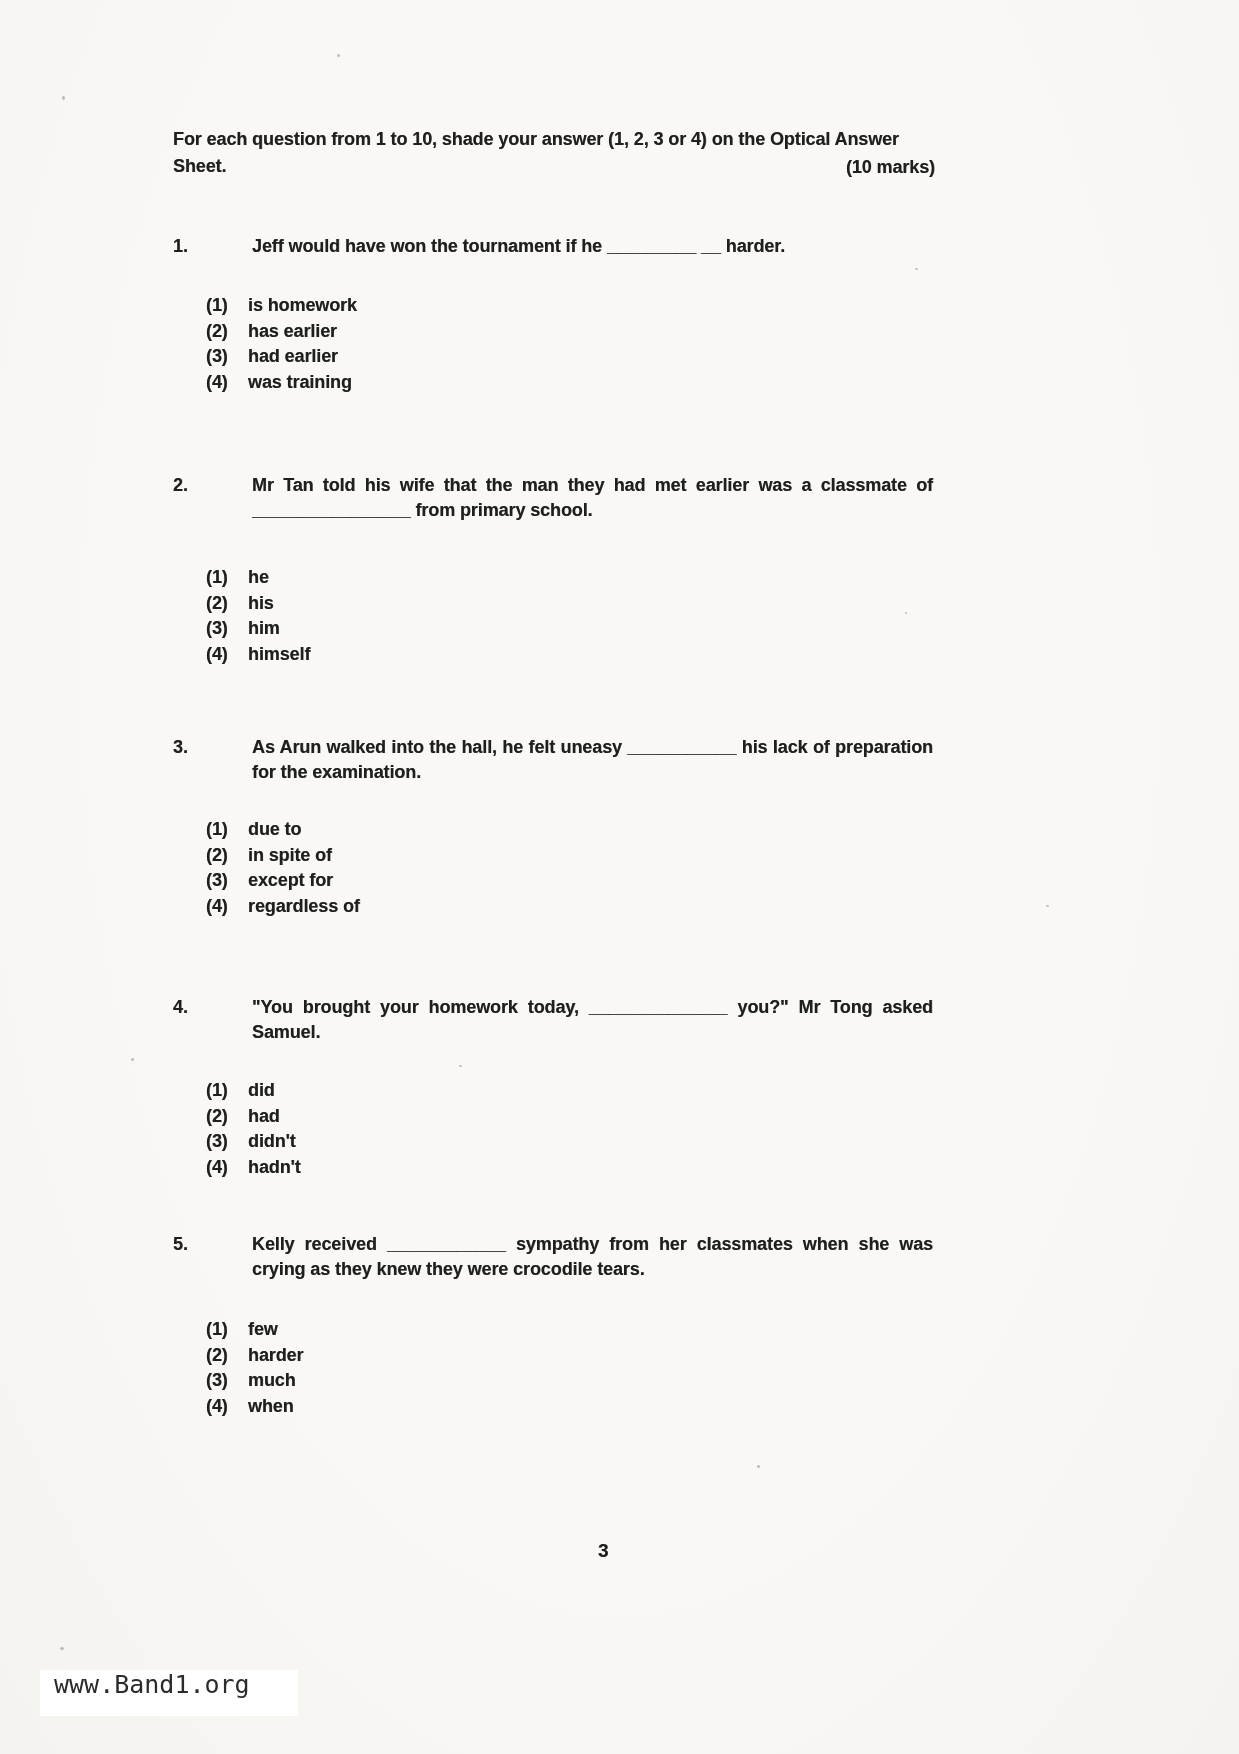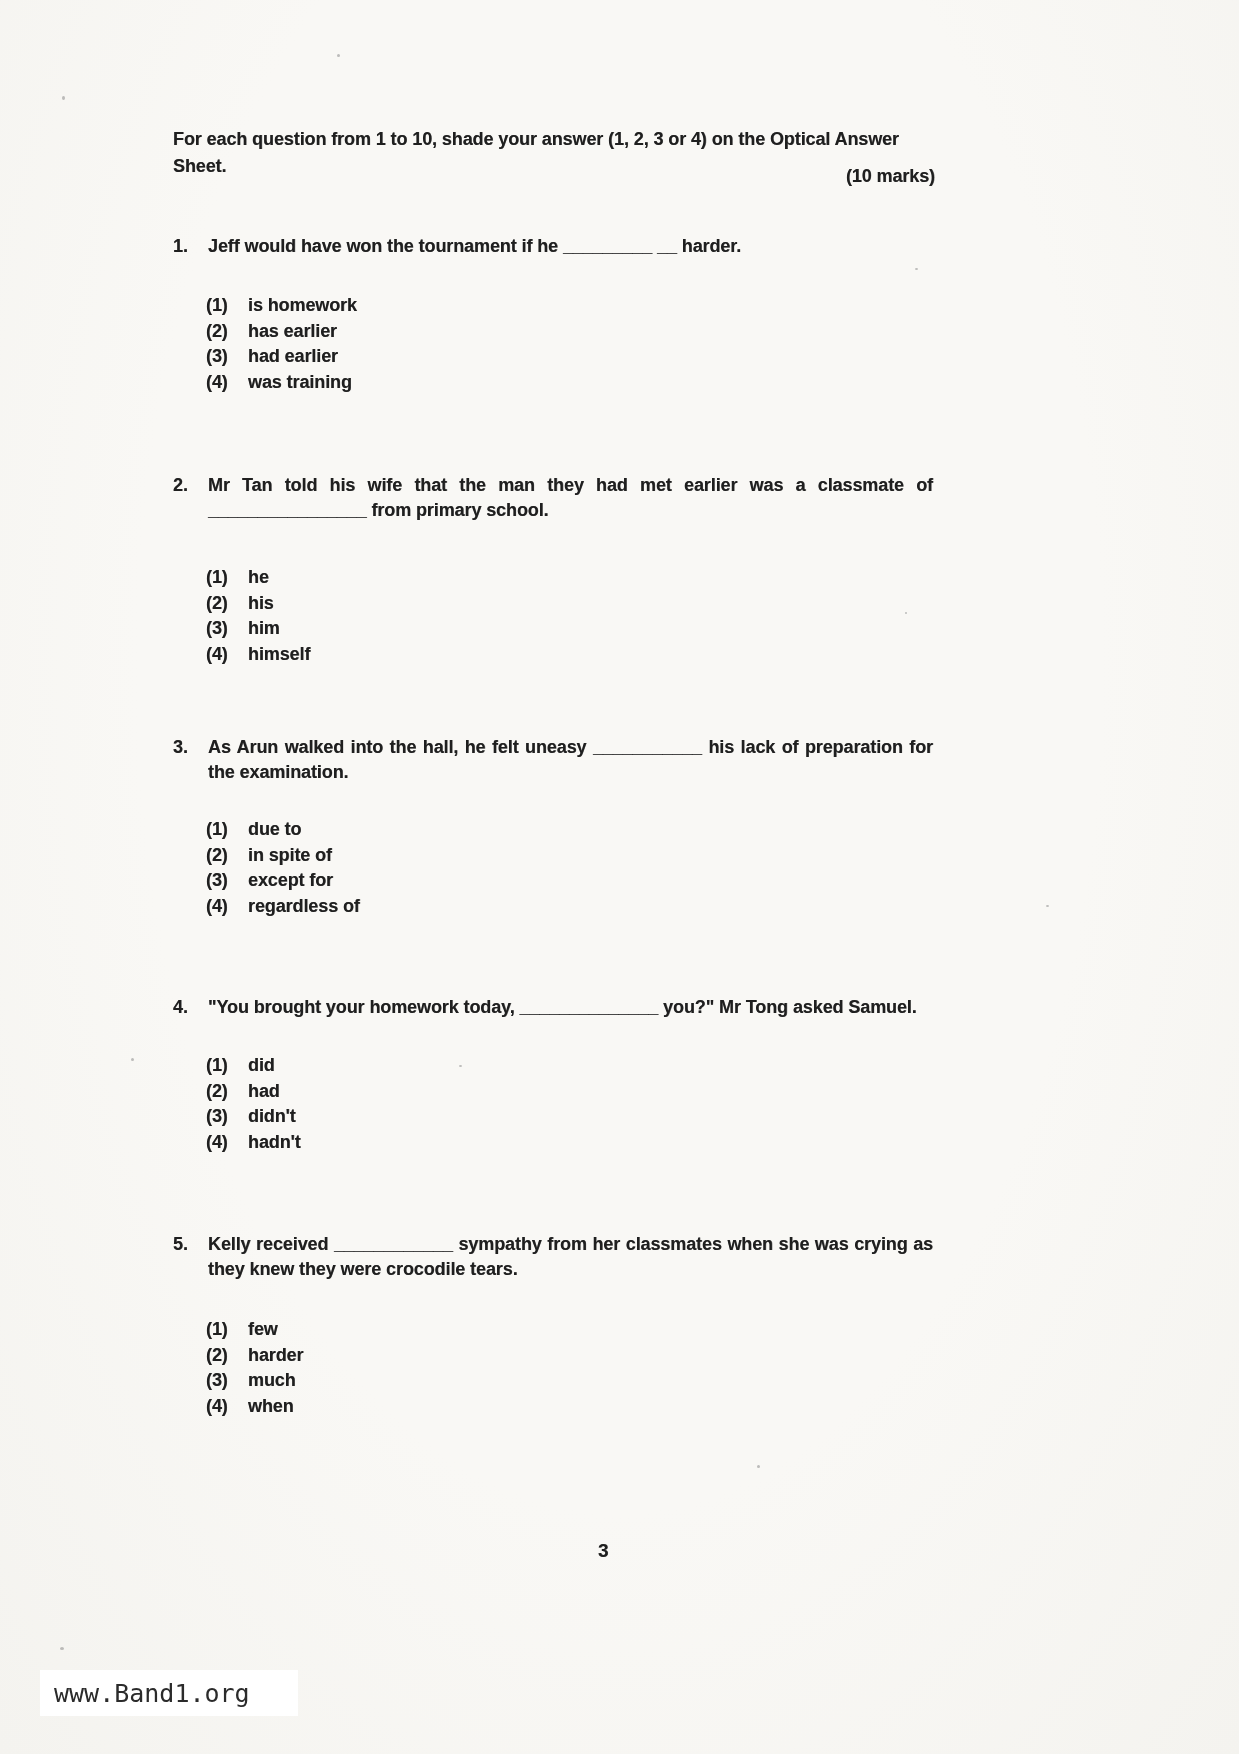--- a/index.html
+++ b/index.html
@@ -17,34 +17,34 @@
   .doc-text {
     font-size:18px;
     line-height:25px;
     letter-spacing:-0.1px;
     text-shadow: 0.3px 0.3px 0.6px rgba(25,25,25,0.55);
   }
   .header {
     position:absolute; left:173px; top:126px; width:762px;
     line-height:27px;
   }
-  .marks { position:absolute; right:0; top:37px;text-align:center; }
+  .marks { position:absolute; right:0; top:28px;text-align:center; }
   .q { position:absolute; left:173px; width:760px; }
   .q-head { display:flex; }
   .q-num { width:35px; flex:none; }
-  .q-text { flex:1; text-align:justify; }
+  .q-text { flex:1; text-align:justify;margin-left:44px; }
   .options { margin-left:33px; }
   .opt { display:flex; line-height:25.5px; }
   .opt-label { width:42px; flex:none; }
   .page-number { position:absolute; left:598px; top:1538px; font-size:19px; }
   .watermark-strip {
     position:absolute; left:40px; top:1670px;
     width:258px; height:46px;
     background:#ffffff;
-    display:flex; align-items:center;
+    display:flex; align-items:flex-start;
   }
   .watermark-text {
     font-family:"DejaVu Sans Mono", monospace;
     font-weight:400;
     font-size:25px;
     color:#2b2b2b;
     padding-left:14px;
     white-space:nowrap;
   }
   .speck { position:absolute; border-radius:50%; background:#8a8a8a; opacity:0.55; }

